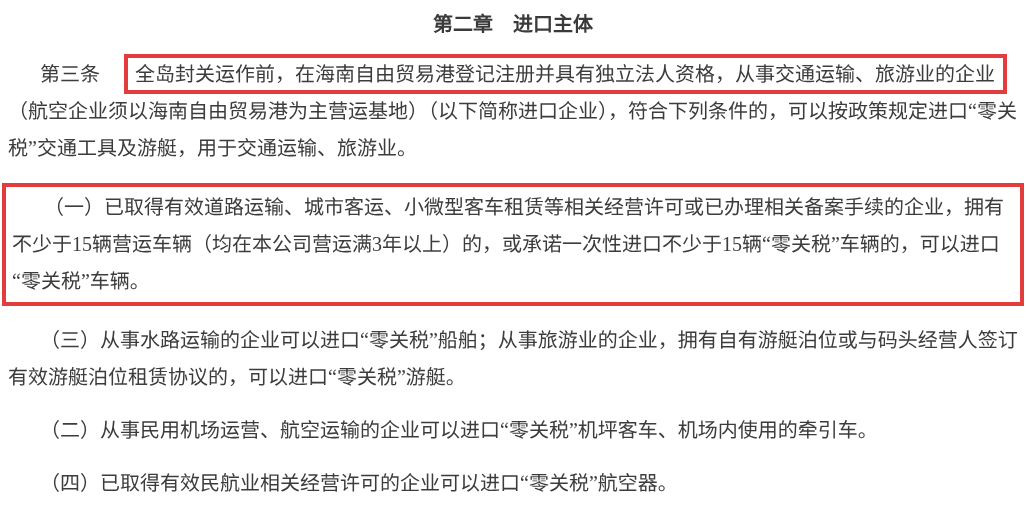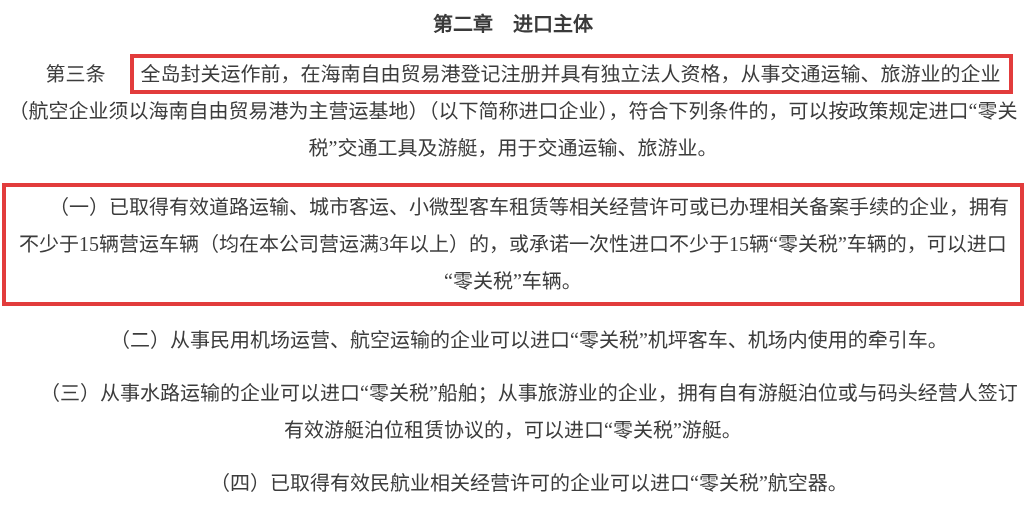--- a/index.html
+++ b/index.html
@@ -23,21 +23,21 @@
     line-height: 24px;
     font-weight: bold;
     text-align: center;
     color: #3a3a3a;
     margin: 0 0 20px 0;
   }
   p.para {
     margin: 16px 0;
     line-height: 37px;
     text-indent: 1.6em;
-    text-align: center;
+    text-align: left;
   }
   
   .inline-highlight {
     border: 4px solid #e23c3c;
     padding: 5px 8px 5px 7px;
     margin-left: 24px;
     box-decoration-break: clone;
     -webkit-box-decoration-break: clone;
   }
   
@@ -51,19 +51,19 @@
 <body>
 
 <main class="page">
 
   <h1 class="chapter-title">第二章　进口主体</h1>
 
   <p class="para"><span>第三条</span><span class="inline-highlight">全岛封关运作前，在海南自由贸易港登记注册并具有独立法人资格，从事交通运输、旅游业的企业</span><span>（航空企业须以海南自由贸易港为主营运基地）（以下简称进口企业），符合下列条件的，可以按政策规定进口“零关税”交通工具及游艇，用于交通运输、旅游业。</span></p>
 
   <p class="para boxed-para">（一）已取得有效道路运输、城市客运、小微型客车租赁等相关经营许可或已办理相关备案手续的企业，拥有不少于15辆营运车辆（均在本公司营运满3年以上）的，或承诺一次性进口不少于15辆“零关税”车辆的，可以进口“零关税”车辆。</p>
 
+  <p class="para">（三）从事水路运输的企业可以进口“零关税”船舶；从事旅游业的企业，拥有自有游艇泊位或与码头经营人签订有效游艇泊位租赁协议的，可以进口“零关税”游艇。</p>
+
   <p class="para">（二）从事民用机场运营、航空运输的企业可以进口“零关税”机坪客车、机场内使用的牵引车。</p>
-
-  <p class="para">（三）从事水路运输的企业可以进口“零关税”船舶；从事旅游业的企业，拥有自有游艇泊位或与码头经营人签订有效游艇泊位租赁协议的，可以进口“零关税”游艇。</p>
 
   <p class="para">（四）已取得有效民航业相关经营许可的企业可以进口“零关税”航空器。</p>
 
 </main>
 
 </body></html>

